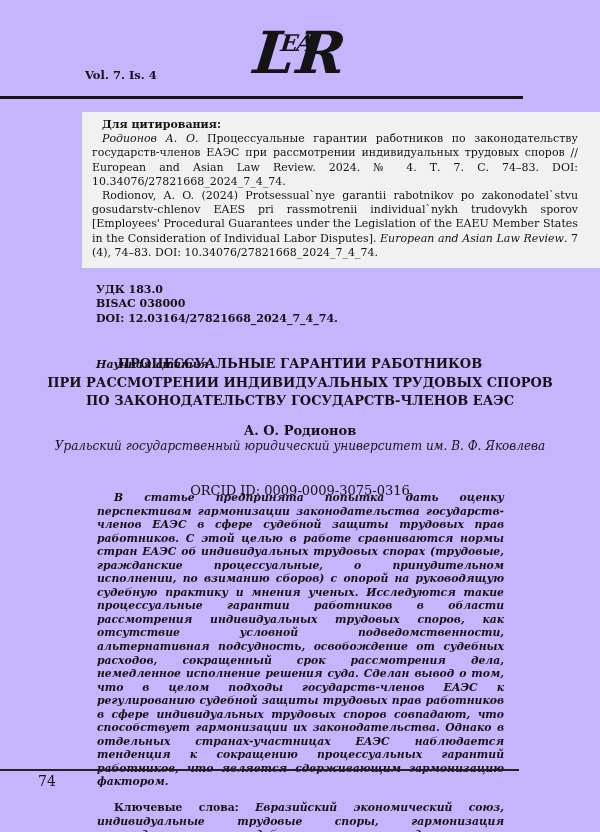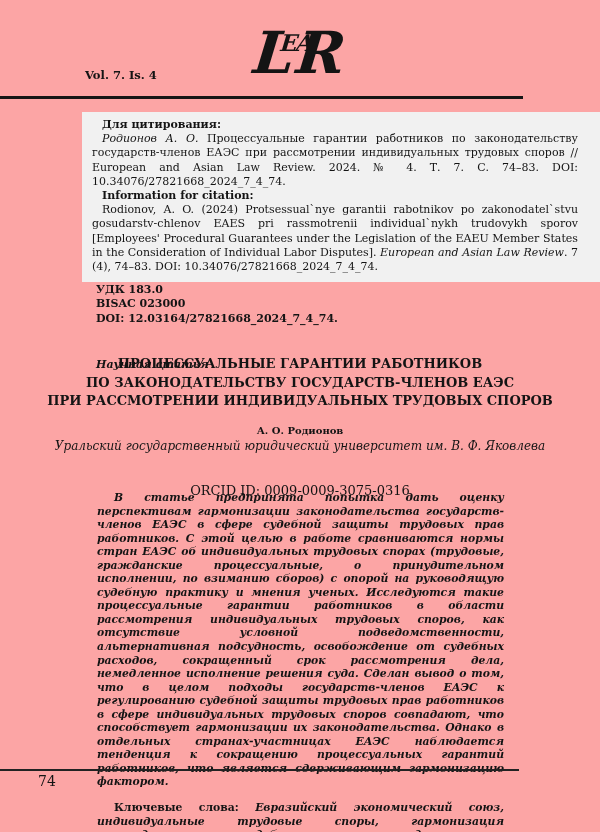--- a/index.html
+++ b/index.html
@@ -1,19 +1,19 @@
 <!DOCTYPE html>
 <html><head>
 <meta charset="utf-8">
 <style>
   html,body{margin:0;padding:0;background:#888;}
   .page{
     position:relative;
     width:600px;height:832px;
-    background:#fca5a5;
+    background:#c4b5fd;
     margin:0 auto;
     font-family:"DejaVu Serif", serif;
     color:#141414;
     overflow:hidden;
   }
   
   .vol{
     position:absolute;left:85px;top:68px;
     font-size:11.5px;font-weight:bold;
   }
@@ -59,21 +59,21 @@
   .meta .art-type{font-style:italic;margin-top:32px;}
   
   .title{
     position:absolute;left:40px;top:355px;width:520px;
     text-align:center;font-weight:bold;font-size:13px;line-height:18.5px;
   }
   
   .author{
     position:absolute;left:40px;top:422px;width:520px;text-align:center;
   }
-  .author .name{font-weight:bold;font-size:10px;line-height:17px;}
+  .author .name{font-weight:bold;font-size:13px;line-height:17px;}
   .author .affil{font-style:italic;font-size:12px;line-height:15px;}
   .author .orcid{font-size:13px;line-height:15px;margin-top:29px;}
   
   .abstract{
     position:absolute;left:85px;top:479px;width:431px;
     text-align:justify;
     font-size:10.8px;line-height:13.55px;
     font-style:italic;font-weight:bold;
   }
   .abstract p{margin:12px;text-indent:17px;}
@@ -101,35 +101,34 @@
 
   <div class="logo">
     <span class="l">L</span><span class="ea">EA</span><span class="r">R</span>
   </div>
 
   <div class="rule-top"></div>
 
   <div class="cite-box">
     <p><span class="lbl">Для цитирования:</span></p>
     <p><i>Родионов А. О.</i> <span>Процессуальные гарантии работников по законодательству государств-членов ЕАЭС при рассмотрении индивидуальных трудовых споров // European and Asian Law Review. 2024. № 4. Т. 7. С. 74–83. DOI: 10.34076/27821668_2024_7_4_74.</span></p>
-    <p><span class="lbl">Information for citation:</span></p>
     <p><span>Rodionov, A. O. (2024) Protsessual`nye garantii rabotnikov po zakonodatel`stvu gosudarstv-chlenov EAES pri rassmotrenii individual`nykh trudovykh sporov [Employees' Procedural Guarantees under the Legislation of the EAEU Member States in the Consideration of Individual Labor Disputes].</span> <i>European and Asian Law Review</i><span>. 7 (4), 74–83. DOI: 10.34076/27821668_2024_7_4_74.</span></p>
   </div>
 
   <div class="meta">
     <div>УДК 183.0</div>
-    <div>BISAC 023000</div>
+    <div>BISAC 038000</div>
     <div>DOI: 12.03164/27821668_2024_7_4_74.</div>
     <div class="art-type">Научная статья</div>
   </div>
 
   <div class="title">
     <div>ПРОЦЕССУАЛЬНЫЕ ГАРАНТИИ РАБОТНИКОВ</div>
+    <div>ПРИ РАССМОТРЕНИИ ИНДИВИДУАЛЬНЫХ ТРУДОВЫХ СПОРОВ</div>
     <div>ПО ЗАКОНОДАТЕЛЬСТВУ ГОСУДАРСТВ-ЧЛЕНОВ ЕАЭС</div>
-    <div>ПРИ РАССМОТРЕНИИ ИНДИВИДУАЛЬНЫХ ТРУДОВЫХ СПОРОВ</div>
   </div>
 
   <div class="author">
     <div class="name">А. О. Родионов</div>
     <div class="affil">Уральский государственный юридический университет им. В. Ф. Яковлева</div>
     <div class="orcid">ORCID ID: 0009-0009-3075-0316</div>
   </div>
 
   <div class="abstract">
     <p>В статье предпринята попытка дать оценку перспективам гармонизации законодательства государств-членов ЕАЭС в сфере судебной защиты трудовых прав работников. С этой целью в работе сравниваются нормы стран ЕАЭС об индивидуальных трудовых спорах (трудовые, гражданские процессуальные, о принудительном исполнении, по взиманию сборов) с опорой на руководящую судебную практику и мнения ученых. Исследуются такие процессуальные гарантии работников в области рассмотрения индивидуальных трудовых споров, как отсутствие условной подведомственности, альтернативная подсудность, освобождение от судебных расходов, сокращенный срок рассмотрения дела, немедленное исполнение решения суда. Сделан вывод о том, что в целом подходы государств-членов ЕАЭС к регулированию судебной защиты трудовых прав работников в сфере индивидуальных трудовых споров совпадают, что способствует гармонизации их законодательства. Однако в отдельных странах-участницах ЕАЭС наблюдается тенденция к сокращению процессуальных гарантий работников, что является сдерживающим гармонизацию фактором.</p>

